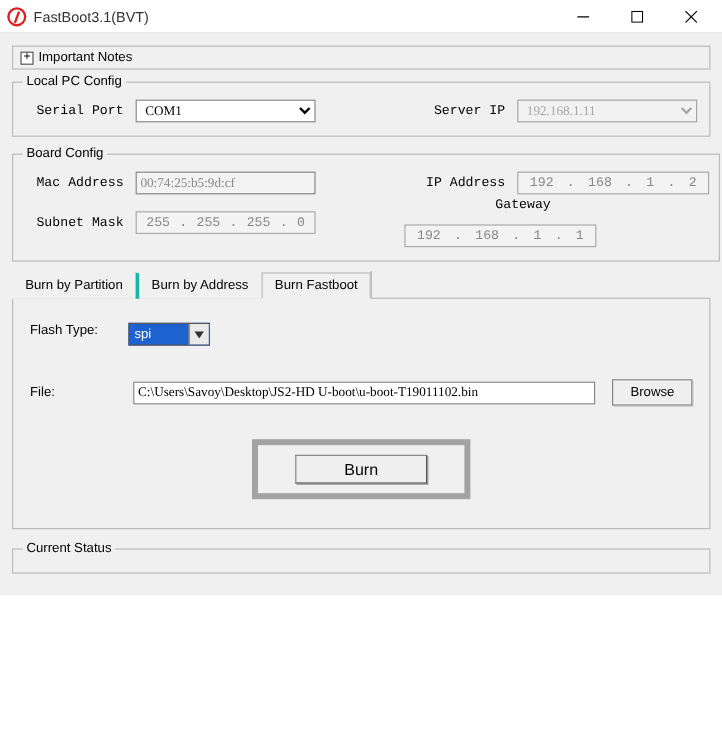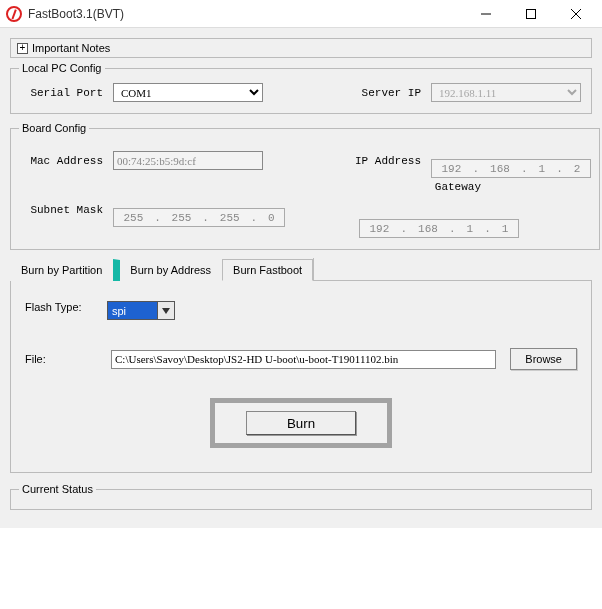--- a/index.html
+++ b/index.html
@@ -91,41 +91,41 @@
   }
   select:disabled, input:disabled {
     background:#f3f3f3;
     color:#888;
   }
   .combo { width:150px; }
   .ipbox {
     display:flex; align-items:center;
     border:1px solid #aaa; background:#f3f3f3;
     height:19px; color:#888; font-family:"Courier New",monospace;
-    padding:0 4px; width:160px; justify-content:space-around;margin-top:16px;
+    padding:0 4px; width:160px; justify-content:space-around;
   }
   .ipbox span { padding:0 1px; }
   .ipdot { color:#888; }
   .tabs {
     display:flex;
     border-bottom:1px solid #bbb;
     margin-top:4px;
   }
   .tab {
     padding:4px 10px 4px 10px;
     border:1px solid transparent;
     border-bottom:none;
     font-size:11px;
     position:relative;
     top:1px;
     background:#f0f0f0;
     cursor:default;
     white-space:nowrap;
   }
-  .tab + .tab { border-left:7px solid #14b8a6; }
+  .tab + .tab { border-left:3px solid #14b8a6; }
   .tab.active {
     border:1px solid #bbb;
     border-bottom:1px solid #f0f0f0;
     background:#f0f0f0;
   }
   .tabsep { border-left:1px solid #bbb; }
   .tab-body {
     border:1px solid #bbb;
     border-top:none;
     padding:20px 14px 24px 14px;
@@ -261,21 +261,21 @@
             <span class="ipdot">.</span>
           <span>1</span>
             <span class="ipdot">.</span>
           <span>2</span>
         </div>
       </div>
     </div>
     <div class="grid2">
       <div class="col">
         <span class="label">Subnet Mask</span>
-        <div class="ipbox" style="width:172px">
+        <div class="ipbox" style="width:150px">
           <span>255</span>
             <span class="ipdot">.</span>
           <span>255</span>
             <span class="ipdot">.</span>
           <span>255</span>
             <span class="ipdot">.</span>
           <span>0</span>
         </div>
       </div>
       <div class="col" style="margin-left:30px;flex-direction:column;">

